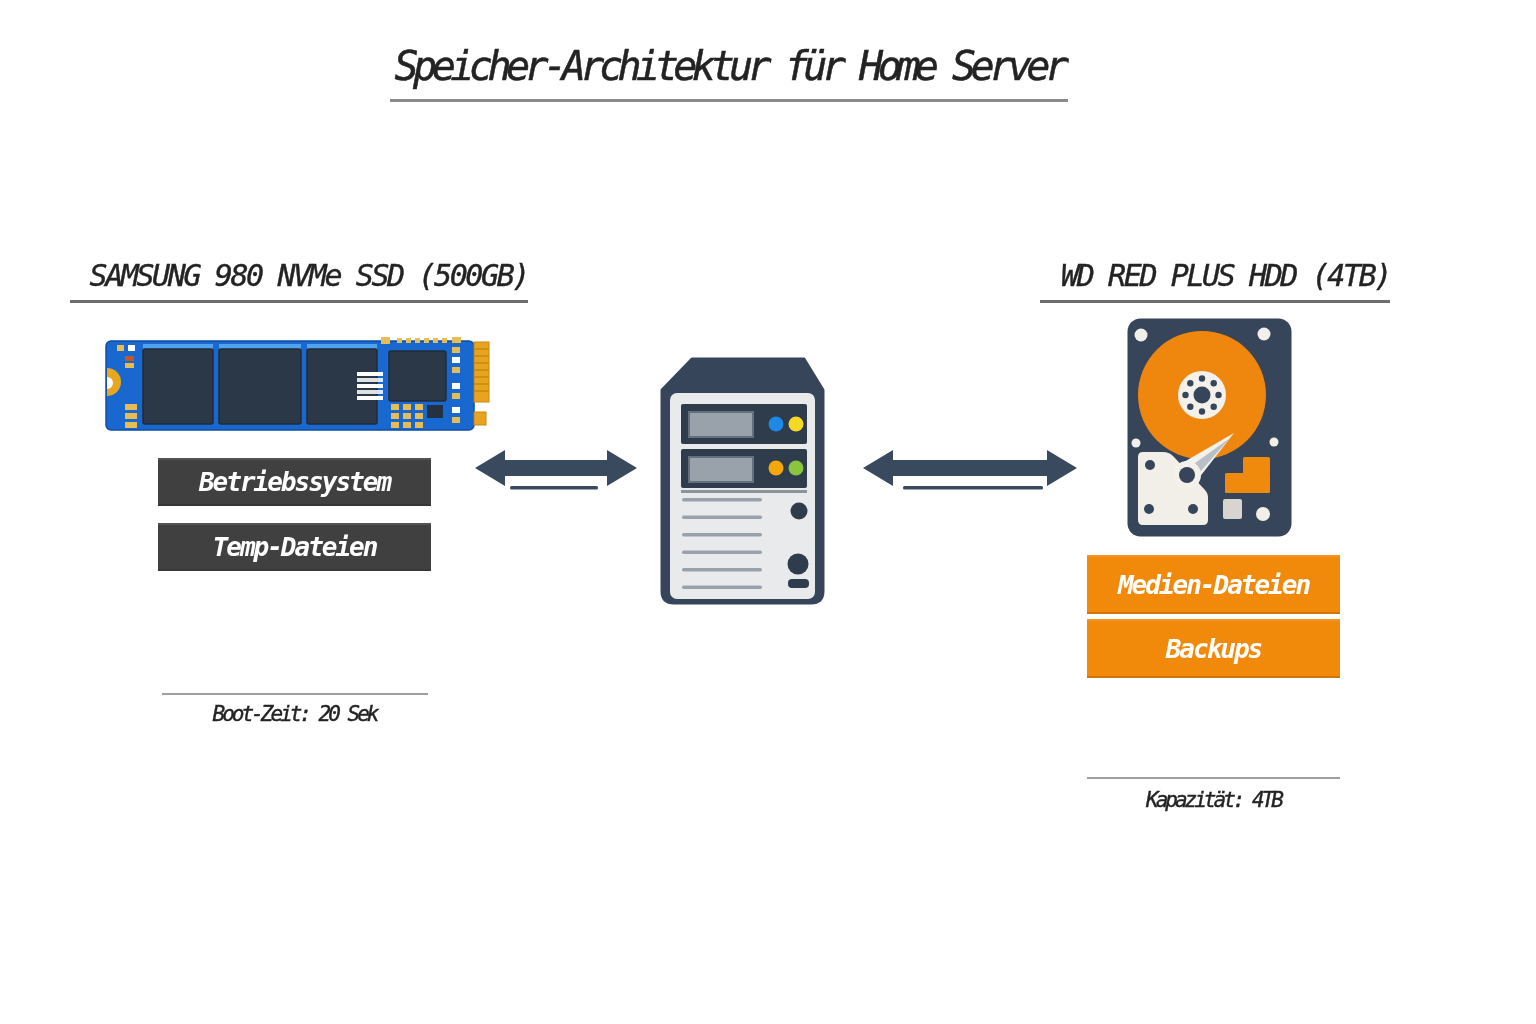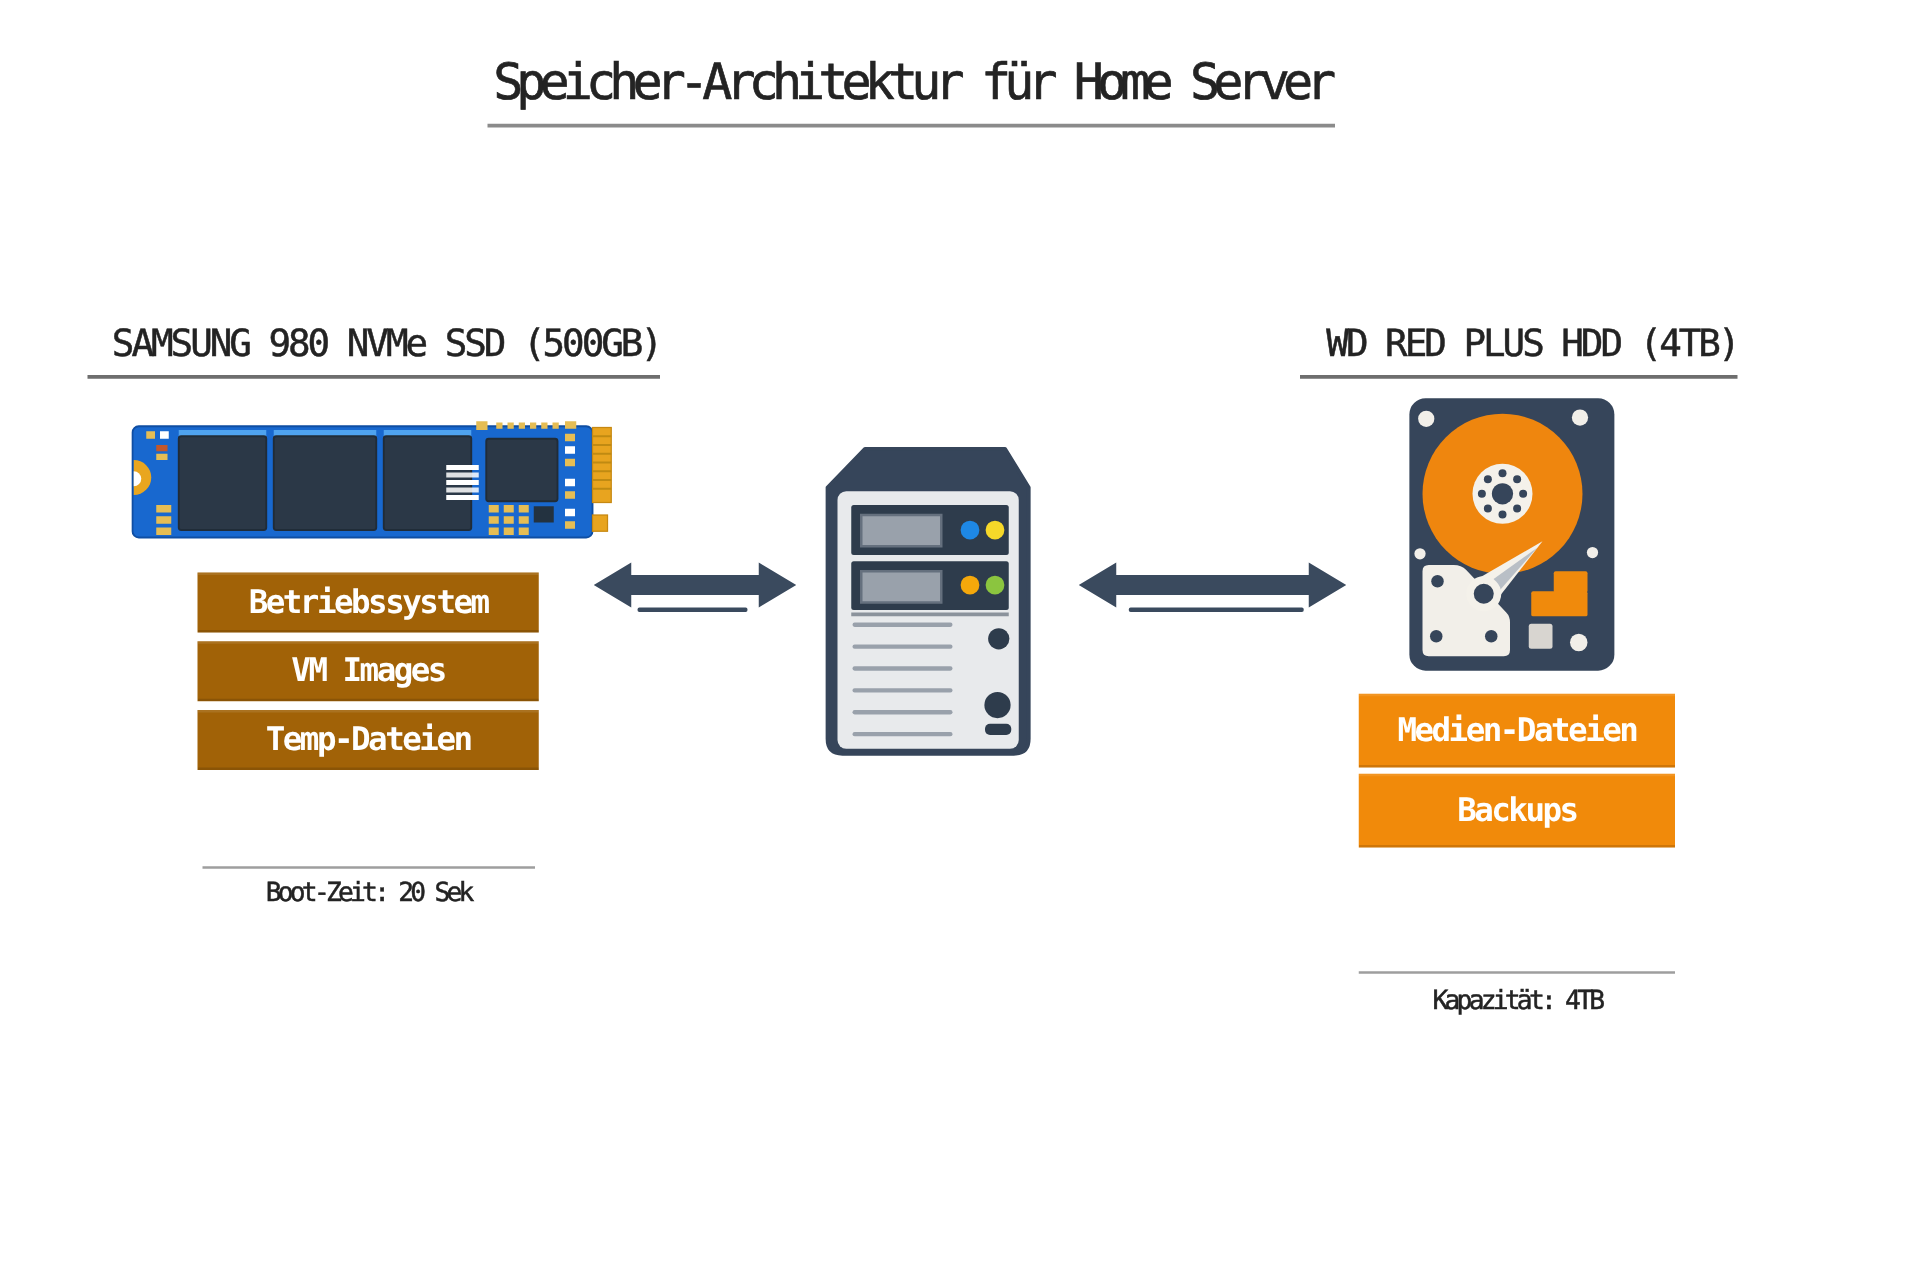--- a/index.html
+++ b/index.html
@@ -2,21 +2,21 @@
 <html><head>
 <meta charset="utf-8">
 <style>
   * { margin:0; padding:0; box-sizing:border-box; }
   html,body { background:#ffffff; }
   body {
     width:1536px; height:1024px; overflow:hidden;
     font-family:"DejaVu Sans Mono","Liberation Mono",monospace;
     color:#232323;
   }
-  .canvas { position:relative; width:1536px; height:1024px; background:#ffffff; }
+  .canvas { position:relative; width:1536px; height:1024px; background:#ffffff;font-style:italic; }
 
   
   .title-wrap { position:absolute; left:346px; top:42px; width:766px; text-align:center; }
   .title {
     font-size:40px; font-weight:500; letter-spacing:-5.5px; line-height:48px;
     -webkit-text-stroke:0.5px #232323; white-space:nowrap;
   }
   .title-underline { width:678px; height:3px; background:#8b8b8b; margin:9px auto 0; }
 
   
@@ -41,21 +41,21 @@
   
   .part-list { position:absolute; }
   .ssd-list { left:158px; top:458px; width:273px; }
   .hdd-list { left:1087px; top:555px; width:253px; }
   .part-box {
     display:flex; align-items:center; justify-content:center;
     color:#ffffff; font-weight:bold; font-size:26px; letter-spacing:-2px;
     white-space:nowrap;
     box-shadow: inset 0 -2px 0 rgba(0,0,0,.14), inset 0 2px 0 rgba(255,255,255,.10);
   }
-  .ssd-list .part-box { height:48px; margin-bottom:7px; background:#a16207; }
+  .ssd-list .part-box { height:48px; margin-bottom:17px; background:#404040; }
   .hdd-list .part-box { height:59px; margin-bottom:5px; background:#f18a0a; }
 
   
   .foot-line { position:absolute; height:2px; background:#9e9e9e; }
   .ssd-foot-line { left:162px;  top:693px; width:266px; }
   .hdd-foot-line { left:1087px; top:777px; width:253px; }
   .footnote {
     position:absolute; text-align:center; font-size:21px; letter-spacing:-3px;
     -webkit-text-stroke:0.4px #232323; white-space:nowrap;
   }
@@ -135,21 +135,20 @@
       <rect x="20" y="23" width="9" height="5" fill="#C2572A"></rect>
       <rect x="322" y="72" width="16" height="13" fill="#233240"></rect>
 
       <rect x="369" y="9" width="15" height="60" fill="#E8A41F" stroke="#C68812" stroke-width="1"></rect>
       <path d="M369 16 h15 M369 23 h15 M369 30 h15 M369 37 h15 M369 44 h15 M369 51 h15 M369 58 h15" stroke="#C08A12" stroke-width="1.6"></path>
       <rect x="369" y="79" width="12" height="13" fill="#E8A41F" stroke="#C68812" stroke-width="1"></rect>
     </svg>
 
     <div class="part-list ssd-list">
       <div class="part-box">Betriebssystem</div>
-      <div class="part-box">VM Images</div>
       <div class="part-box">Temp-Dateien</div>
     </div>
 
     <div class="foot-line ssd-foot-line"></div>
     <div class="footnote ssd-footnote">Boot-Zeit: 20 Sek</div>
   </section>
 
   <svg class="arrow-svg arrow-left" viewBox="0 0 162 44" aria-hidden="true">
     <polygon points="0,19 30,1 30,11 132,11 132,1 162,19 132,37 132,27 30,27 30,37" fill="#3A4A5E"></polygon>
     <rect x="35" y="37" width="88" height="3.5" rx="1.5" fill="#3A4A5E"></rect>

